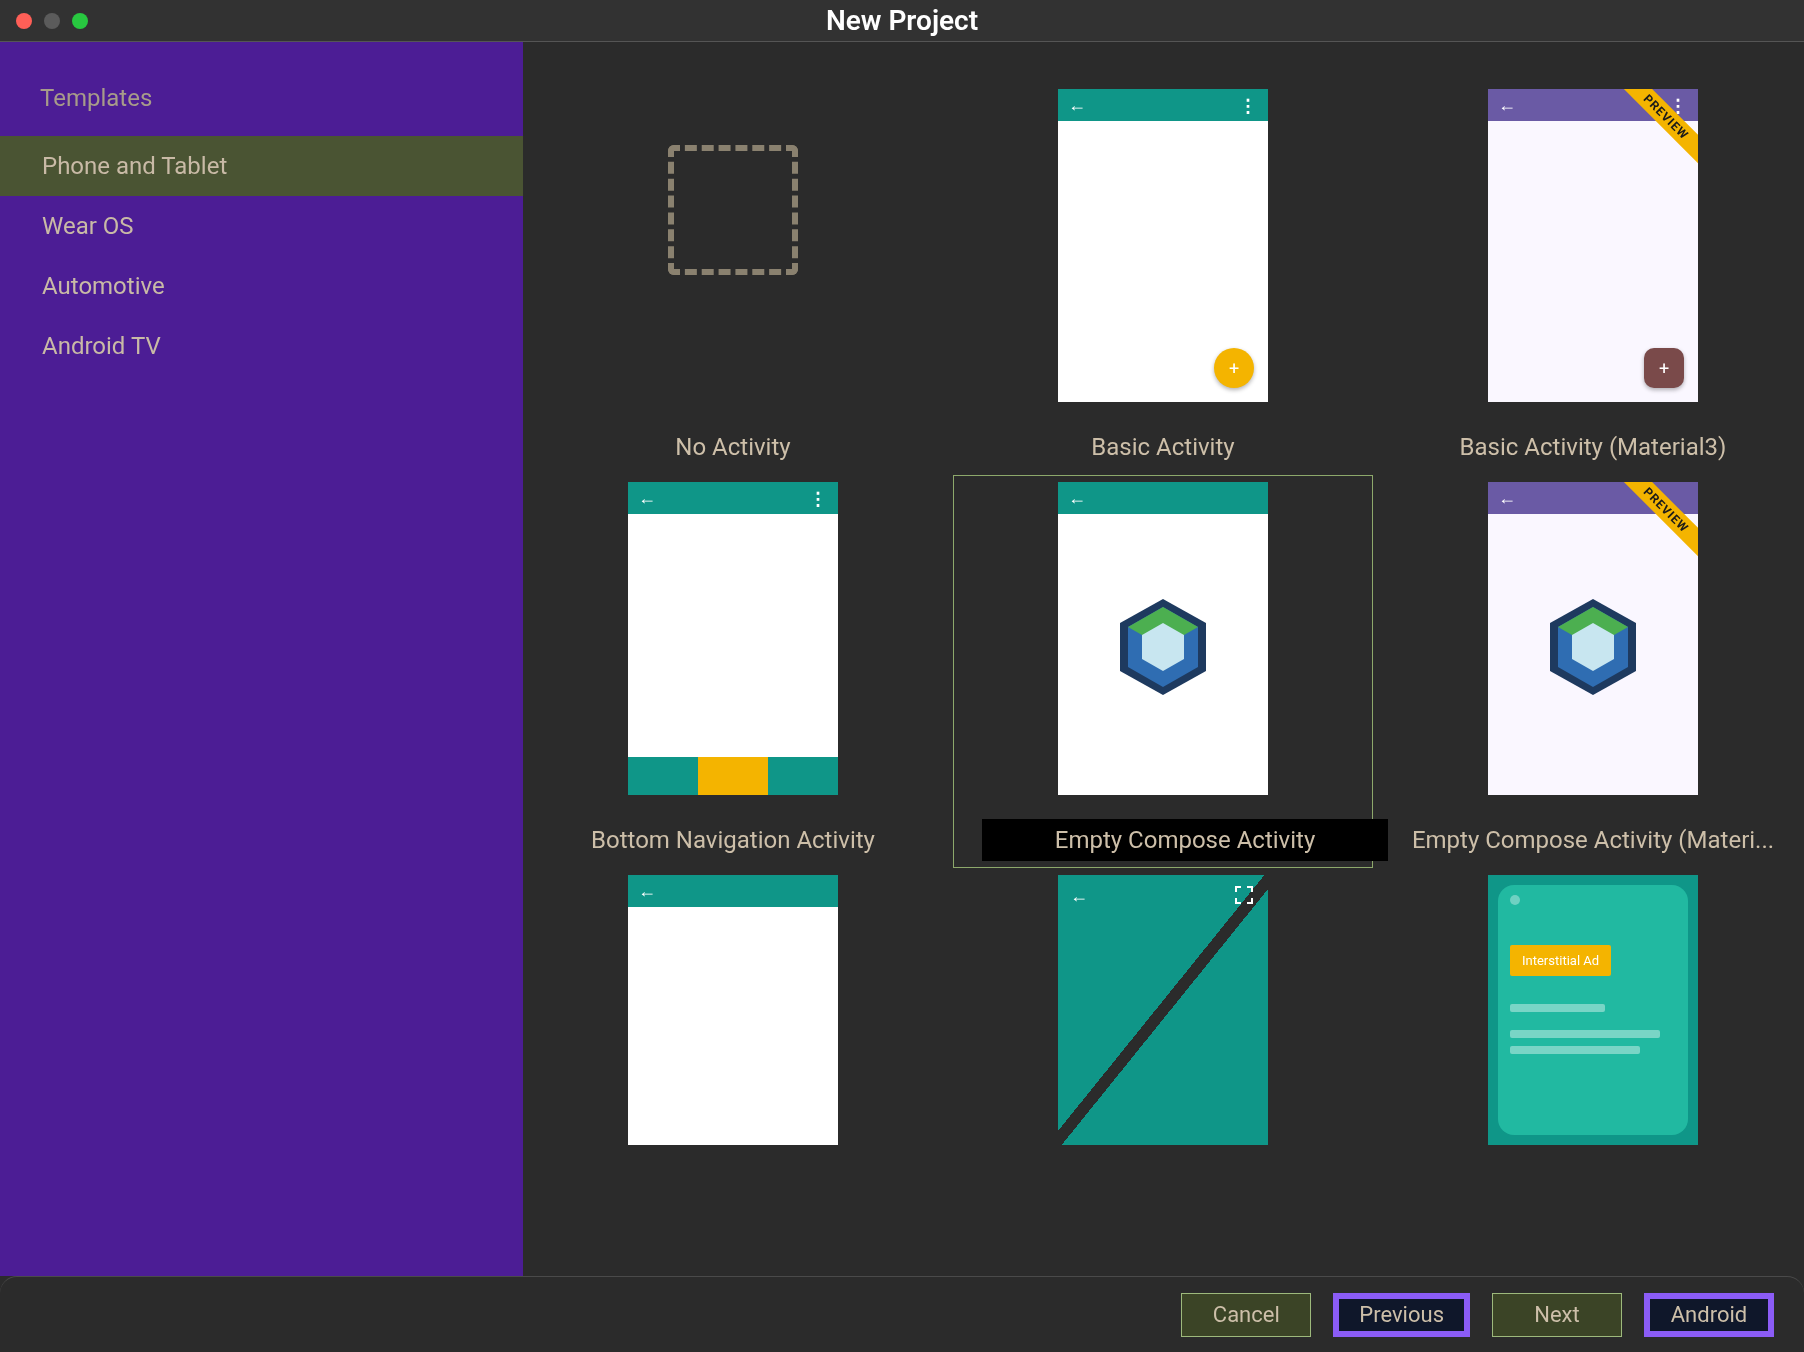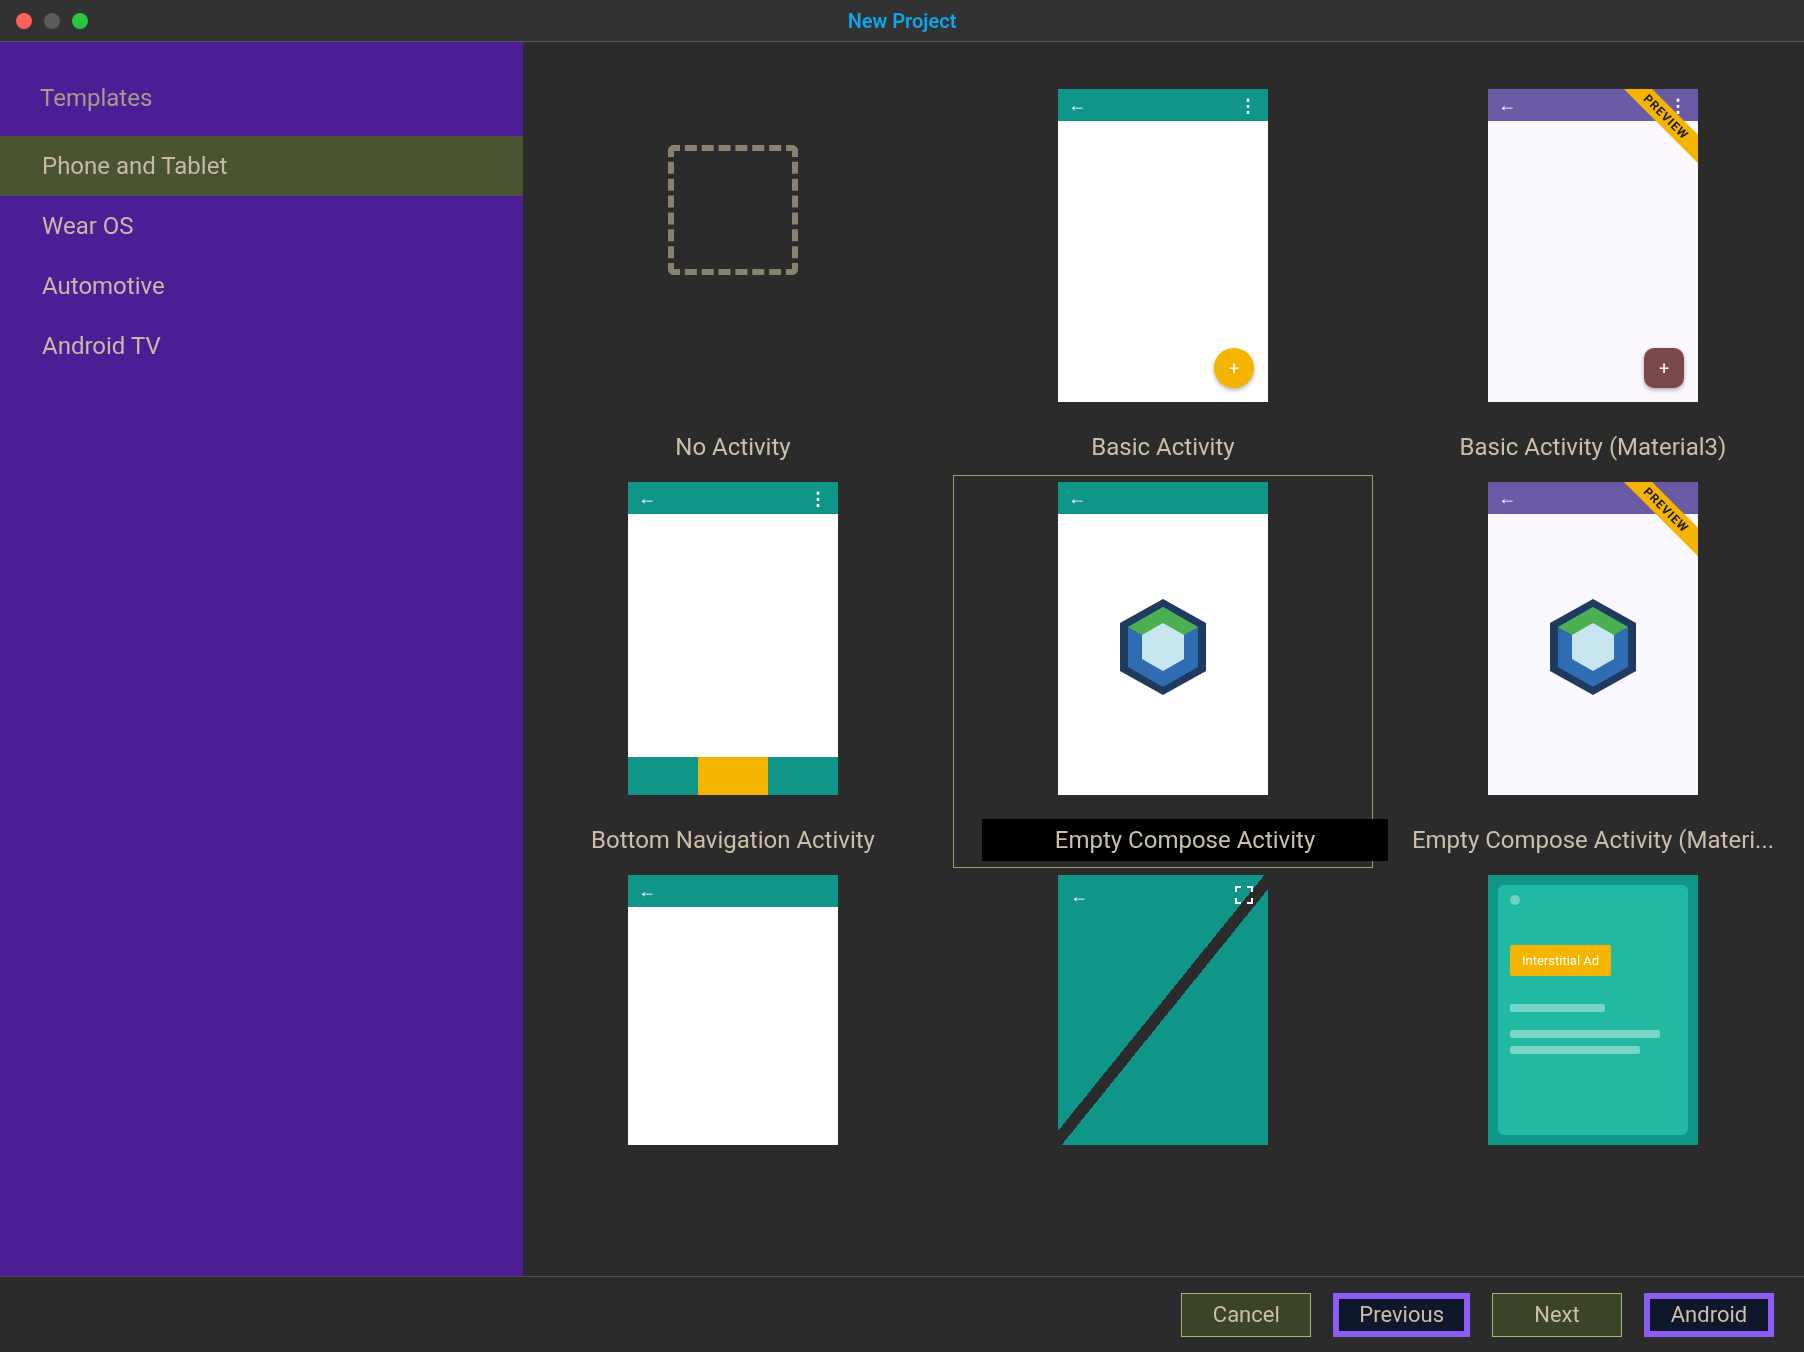--- a/index.html
+++ b/index.html
@@ -35,23 +35,23 @@
     padding-left: 16px;
   }
   .tl { width: 16px; height: 16px; border-radius: 50%; }
   .tl.red { background: #ff5f57; }
   .tl.yellow { background: #5b5b5b; }
   .tl.green { background: #28c840; }
   .title {
     position: absolute;
     left: 50%;
     transform: translateX(-50%);
-    color: #0ea5e9;
+    color: #ffffff;
     font-weight: 600;
-    font-size: 20px;
+    font-size: 28px;
   }
 
   
   .main {
     flex: 1;
     display: flex;
     overflow: hidden;
   }
 
   
@@ -179,37 +179,38 @@
   .hex-wrap { position:absolute; top:50%; left:50%; transform:translate(-50%,-40%); }
 
   
   .full-teal { position:absolute; inset:0; background:#0f9688; }
   .diag { position:absolute; left:-20px; top:-20px; right:-20px; bottom:-20px; background: linear-gradient(to bottom right, transparent 48.5%, #2b2b2b 48.5%, #2b2b2b 51.5%, transparent 51.5%); }
   .fs-icon { position:absolute; top:10px; right:14px; color:#fff; font-size:18px; }
   .fb-icon { position:absolute; top:10px; left:12px; color:#fff; font-size:18px; font-weight:bold; }
 
   
   .ad-outer { position:absolute; inset:0; background:#0f9688; }
-  .ad-inner { position:absolute; inset:10px; background:#21b9a1; border-radius:6px; padding:10px 12px 12px; }
+  .ad-inner { position:absolute; inset:10px; background:#21b9a1; border-radius:16px; padding:10px 12px 12px; }
   .ad-dot { width:10px; height:10px; border-radius:50%; background:rgba(255,255,255,.35); margin-bottom:40px; }
   .ad-btn { background:#f4b400; color:#fff; font-size:13px; padding:8px 12px; display:inline-block; border-radius:2px; margin-bottom:28px; }
   .ad-line { height:8px; background:rgba(255,255,255,.4); margin-bottom:8px; border-radius:2px; }
   .ad-line.w1 { width:95px; }
   .ad-line.w2 { width:150px; }
   .ad-line.w3 { width:130px; }
 
   
   .footer {
     height: 76px;
     display: flex;
     justify-content: flex-end;
     align-items: center;
     gap: 22px;
     padding: 0 30px;
     border-top: 1px solid #4a4a4a;
+    border-radius: 17px;
   }
   .btn {
     min-width: 130px;
     height: 44px;
     padding: 0 20px;
     background: #0f172a;
     border: 6px solid #8b5cf6;
     color: #cdbfa9;
     font-size: 22px;
     display:flex; align-items:center; justify-content:center;

